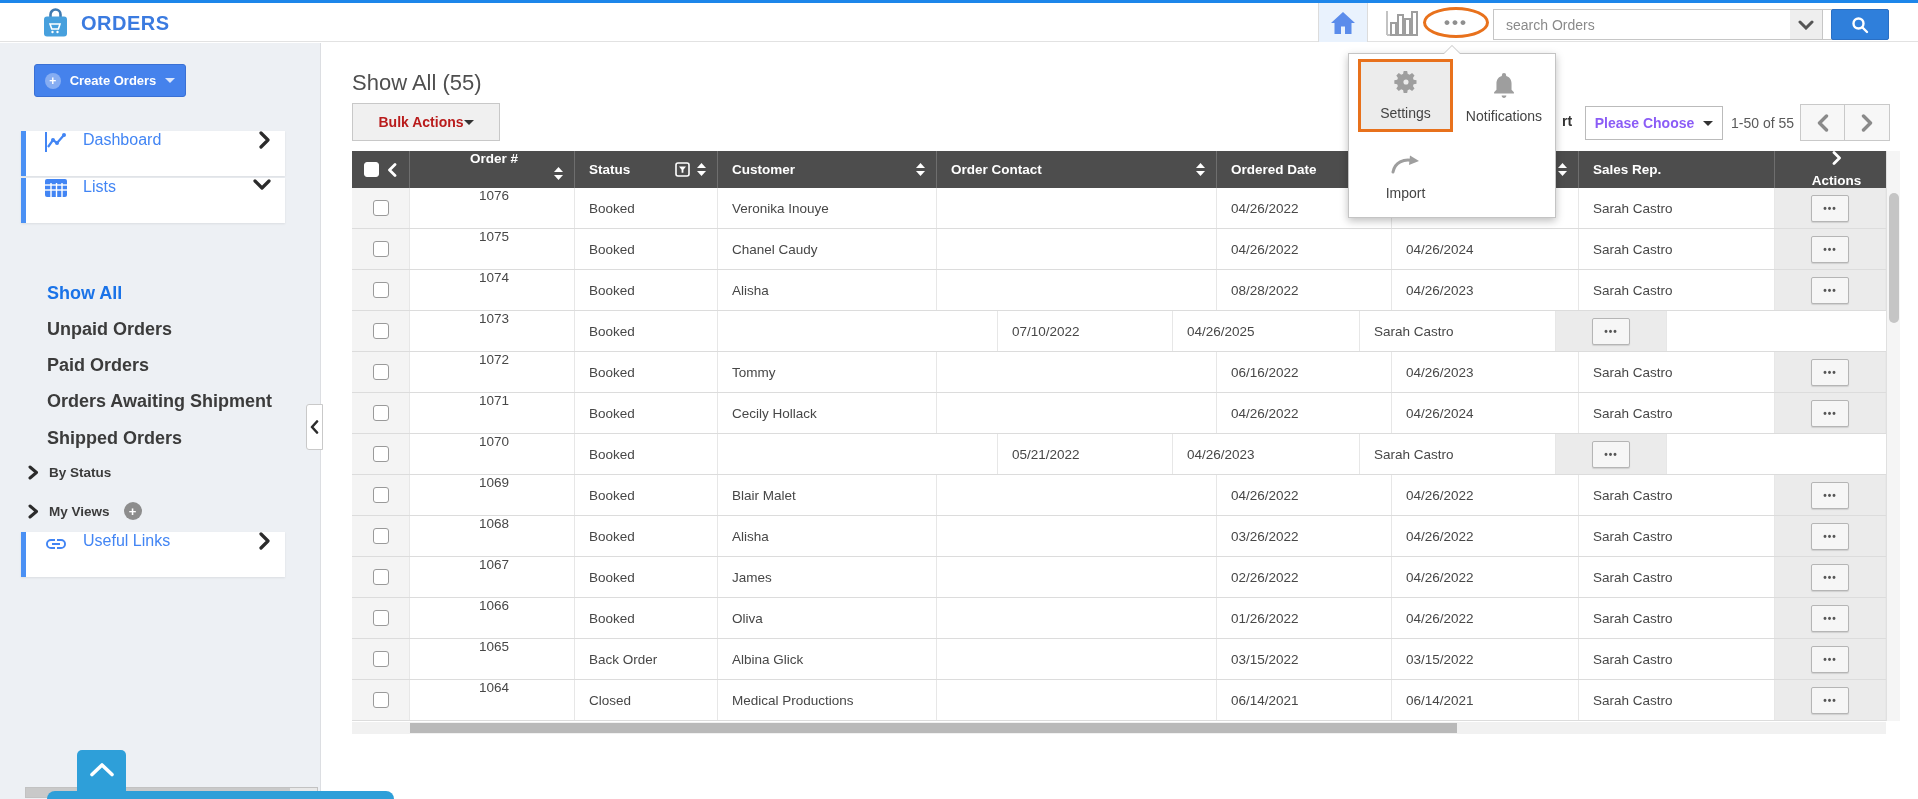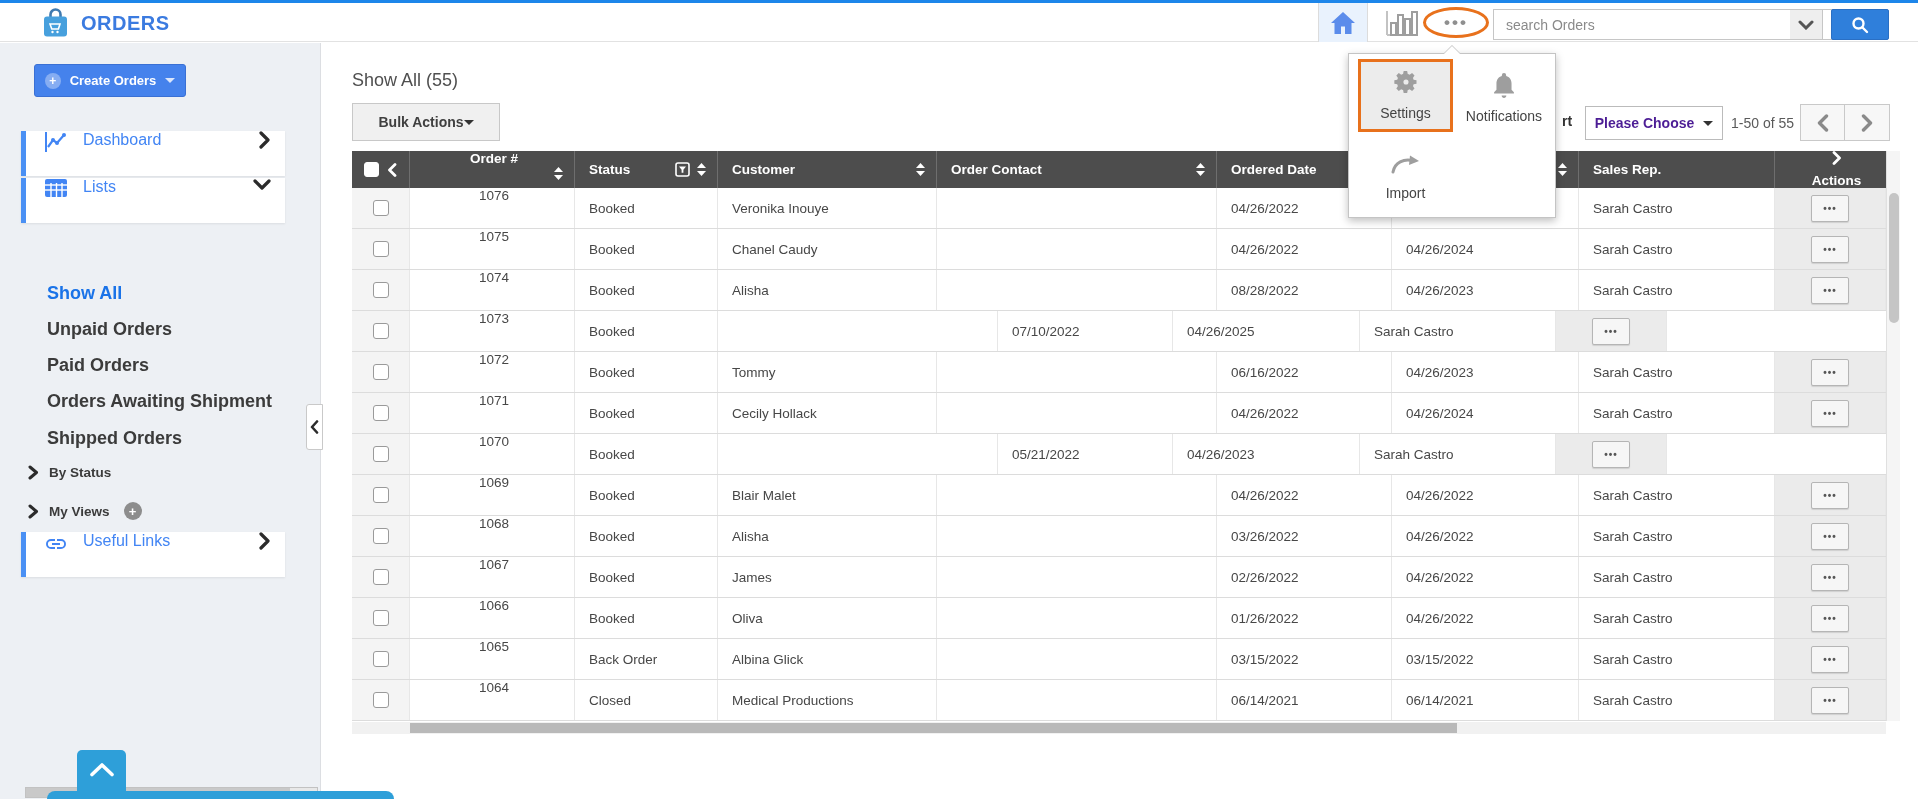--- a/index.html
+++ b/index.html
@@ -59,30 +59,30 @@
   .sub-item { position:absolute; left:47px; font-size:18px; font-weight:bold; color:#3b3b3b; cursor:pointer; white-space:nowrap; }
   .sub-item.active { color:#1a73e8; }
   .group-item { position:absolute; left:28px; display:flex; align-items:center; gap:10px; font-size:13.5px; font-weight:bold; color:#3b3b3b; cursor:pointer; }
   .gray-plus { width:18px; height:18px; border-radius:50%; background:#8d8d8d; color:#fff; font-size:13px; font-weight:bold;
     display:flex; align-items:center; justify-content:center; margin-left:4px; }
   .collapse-tab {
     position:absolute; left:306px; top:404px; width:17px; height:46px; background:#fff; border:1px solid #c9c9c9;
     border-radius:3px 0 0 3px; display:flex; align-items:center; justify-content:center; cursor:pointer; z-index:5;
   }
   
-  .main-title { position:absolute; left:352px; top:70px; font-size:18px; color:#4f4f4f; font-weight:400; }
+  .main-title { position:absolute; left:352px; top:70px; font-size:22px; color:#4f4f4f; font-weight:400; }
   .bulk-btn {
     position:absolute; left:352px; top:103px; width:148px; height:38px; background:#f0f0f0; border:1px solid #c8c8c8;
-    font-size:14px; font-weight:bold; color:#404040; display:flex; align-items:center; justify-content:center; gap:0; cursor:pointer;
+    font-size:14px; font-weight:bold; color:#b91c1c; display:flex; align-items:center; justify-content:center; gap:0; cursor:pointer;
   }
   .caret-dark { width:0; height:0; border-left:5px solid transparent; border-right:5px solid transparent; border-top:5px solid #333; }
   .export-partial { position:absolute; left:1562px; top:113px; font-size:14px; font-weight:bold; color:#333; }
   .pagesize-btn {
     position:absolute; left:1585px; top:106px; width:138px; height:34px; background:#fff; border:1px solid #bbb;
-    font-size:14px; font-weight:bold; color:#4c1d95; display:flex; align-items:center; justify-content:center; gap:9px; cursor:pointer;
+    font-size:14px; font-weight:bold; color:#8b5cf6; display:flex; align-items:center; justify-content:center; gap:9px; cursor:pointer;
   }
   .range-label { position:absolute; left:1731px; top:115px; font-size:14px; color:#5a5a5a; }
   .pager { position:absolute; left:1800px; top:104px; display:flex; }
   .pager-btn { width:45px; height:37px; background:#f7f7f7; border:1px solid #c9c9c9; display:flex; align-items:center; justify-content:center; cursor:pointer; }
   .pager-btn + .pager-btn { border-left:none; }
   
   .table-wrap { position:absolute; left:352px; top:151px; width:1534px; }
   .thead { display:flex; background:#4d4d4d; height:37px; }
   .th { display:flex; align-items:center; color:#fff; font-size:13.5px; font-weight:bold; padding:0 10px 0 14px; border-right:1px solid #6e6e6e; }
   .th:last-child { border-right:none; }

